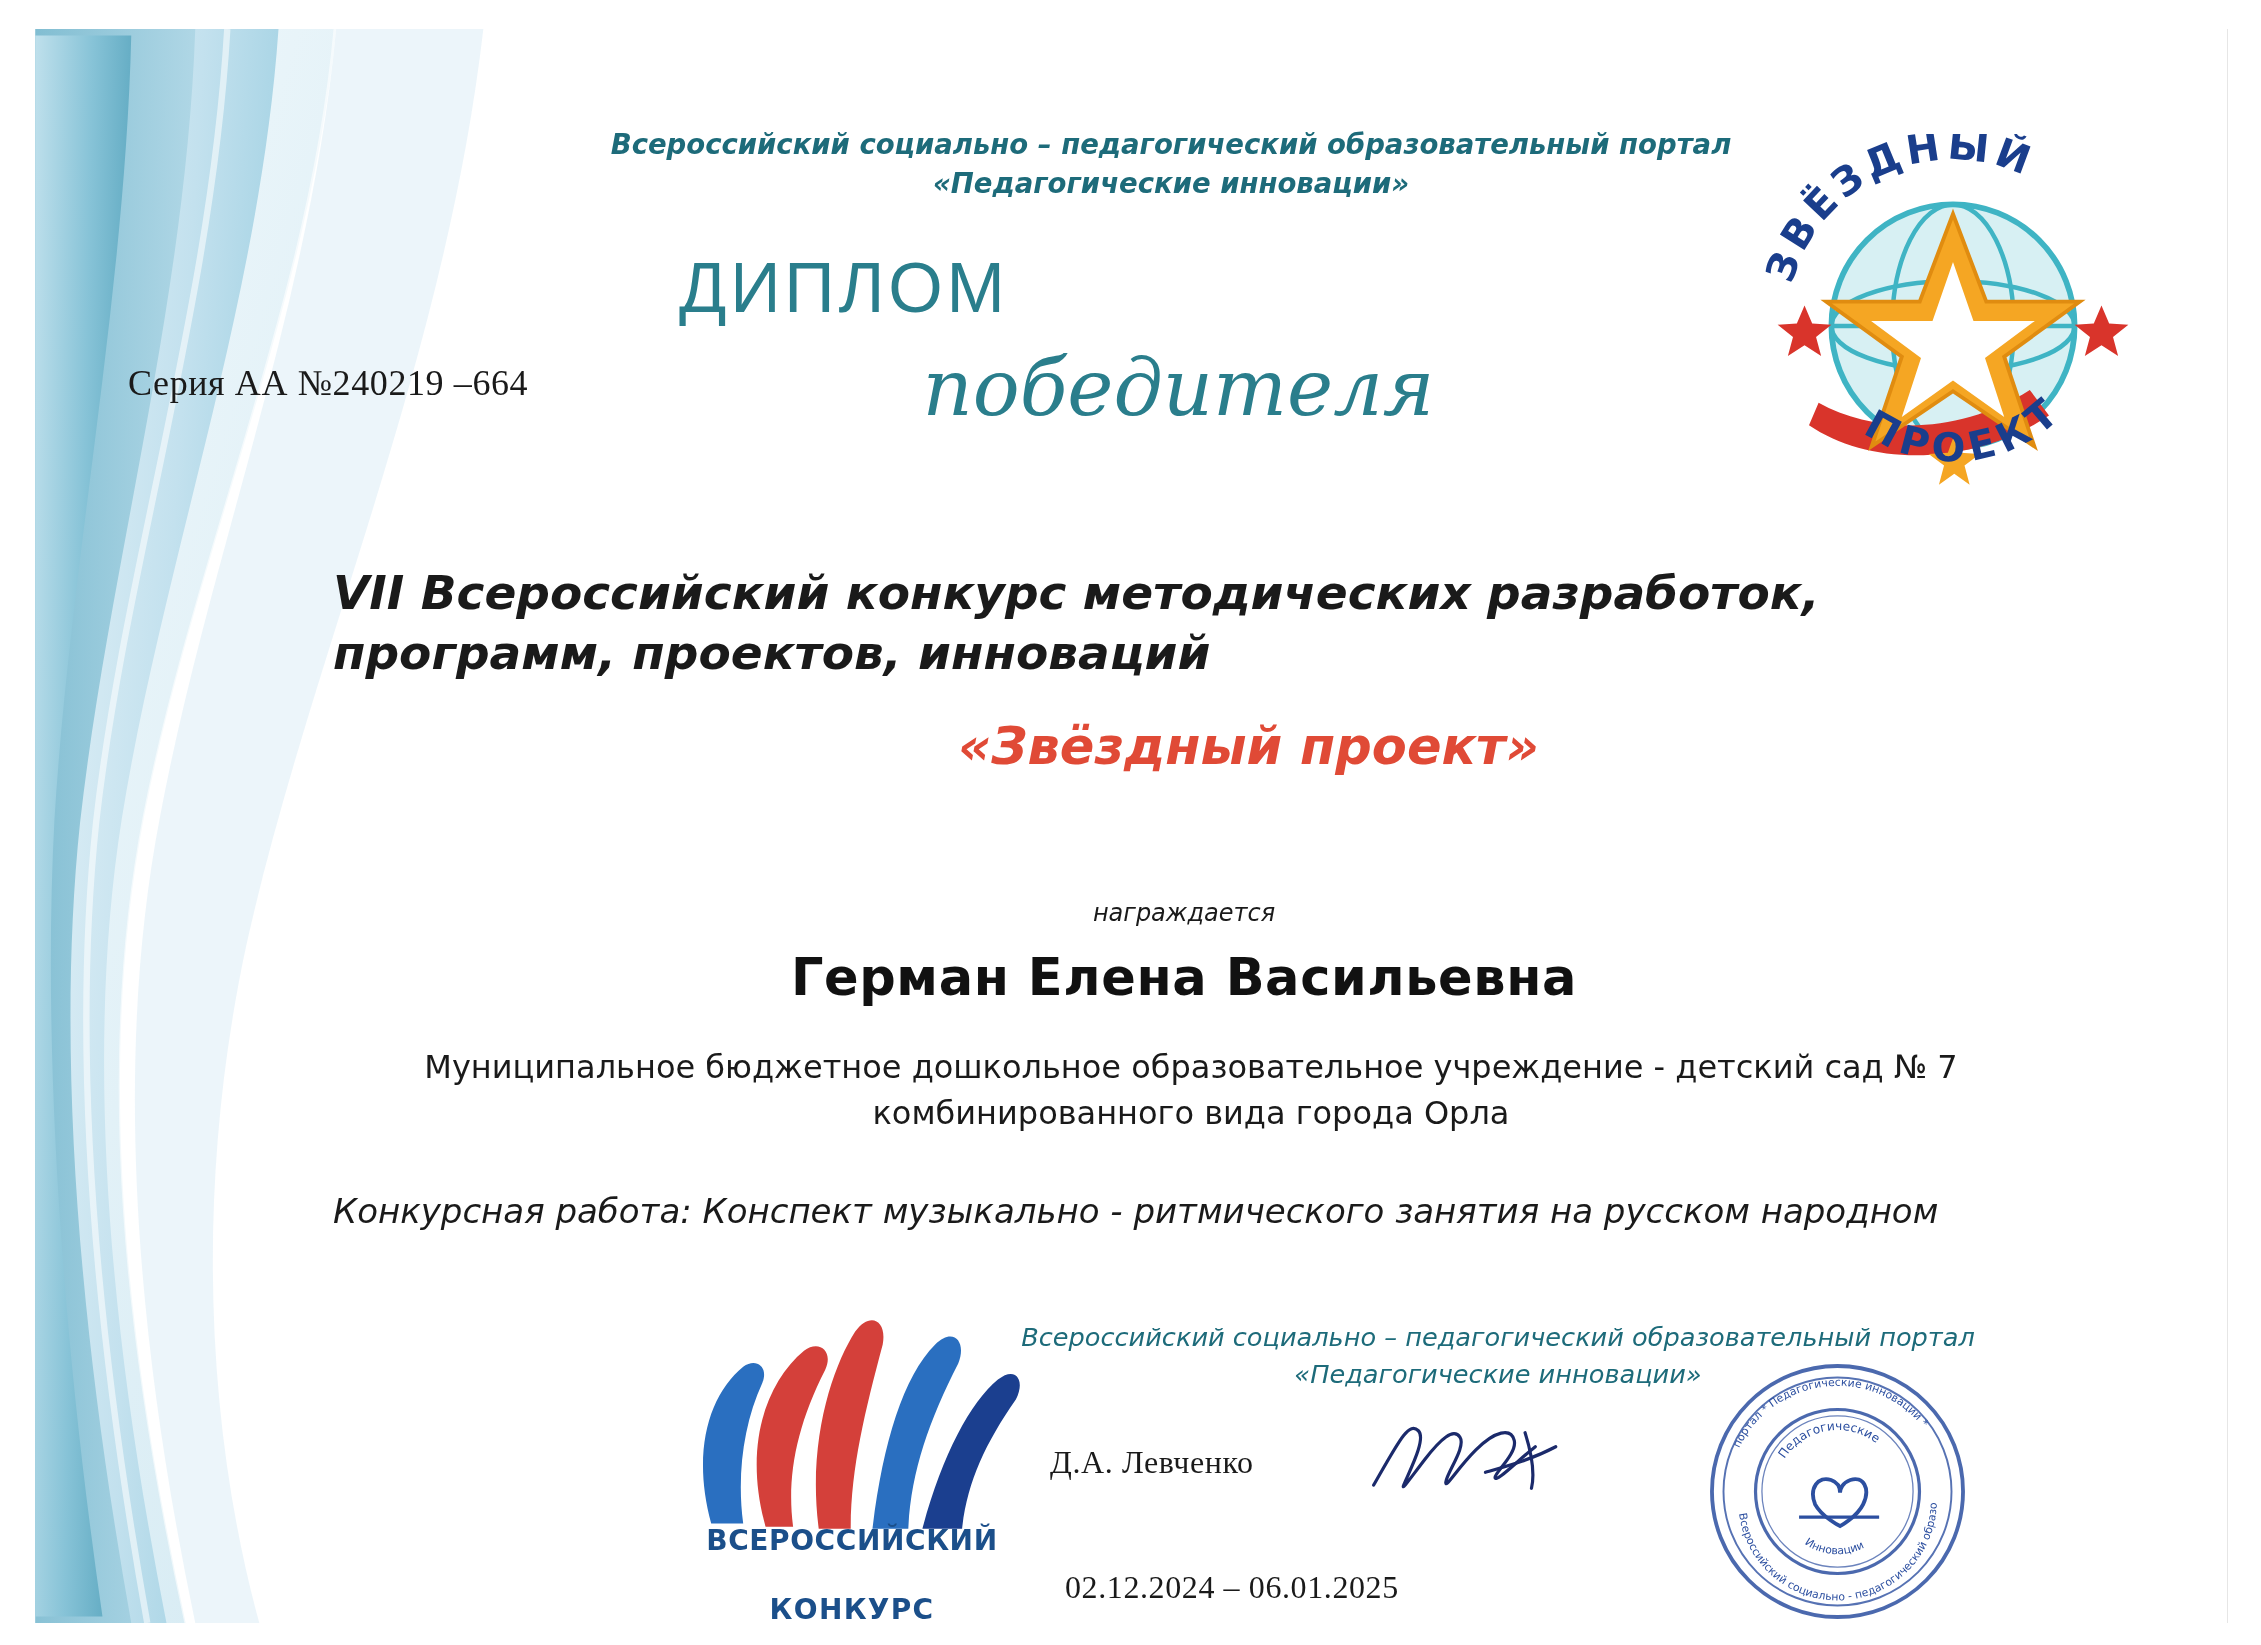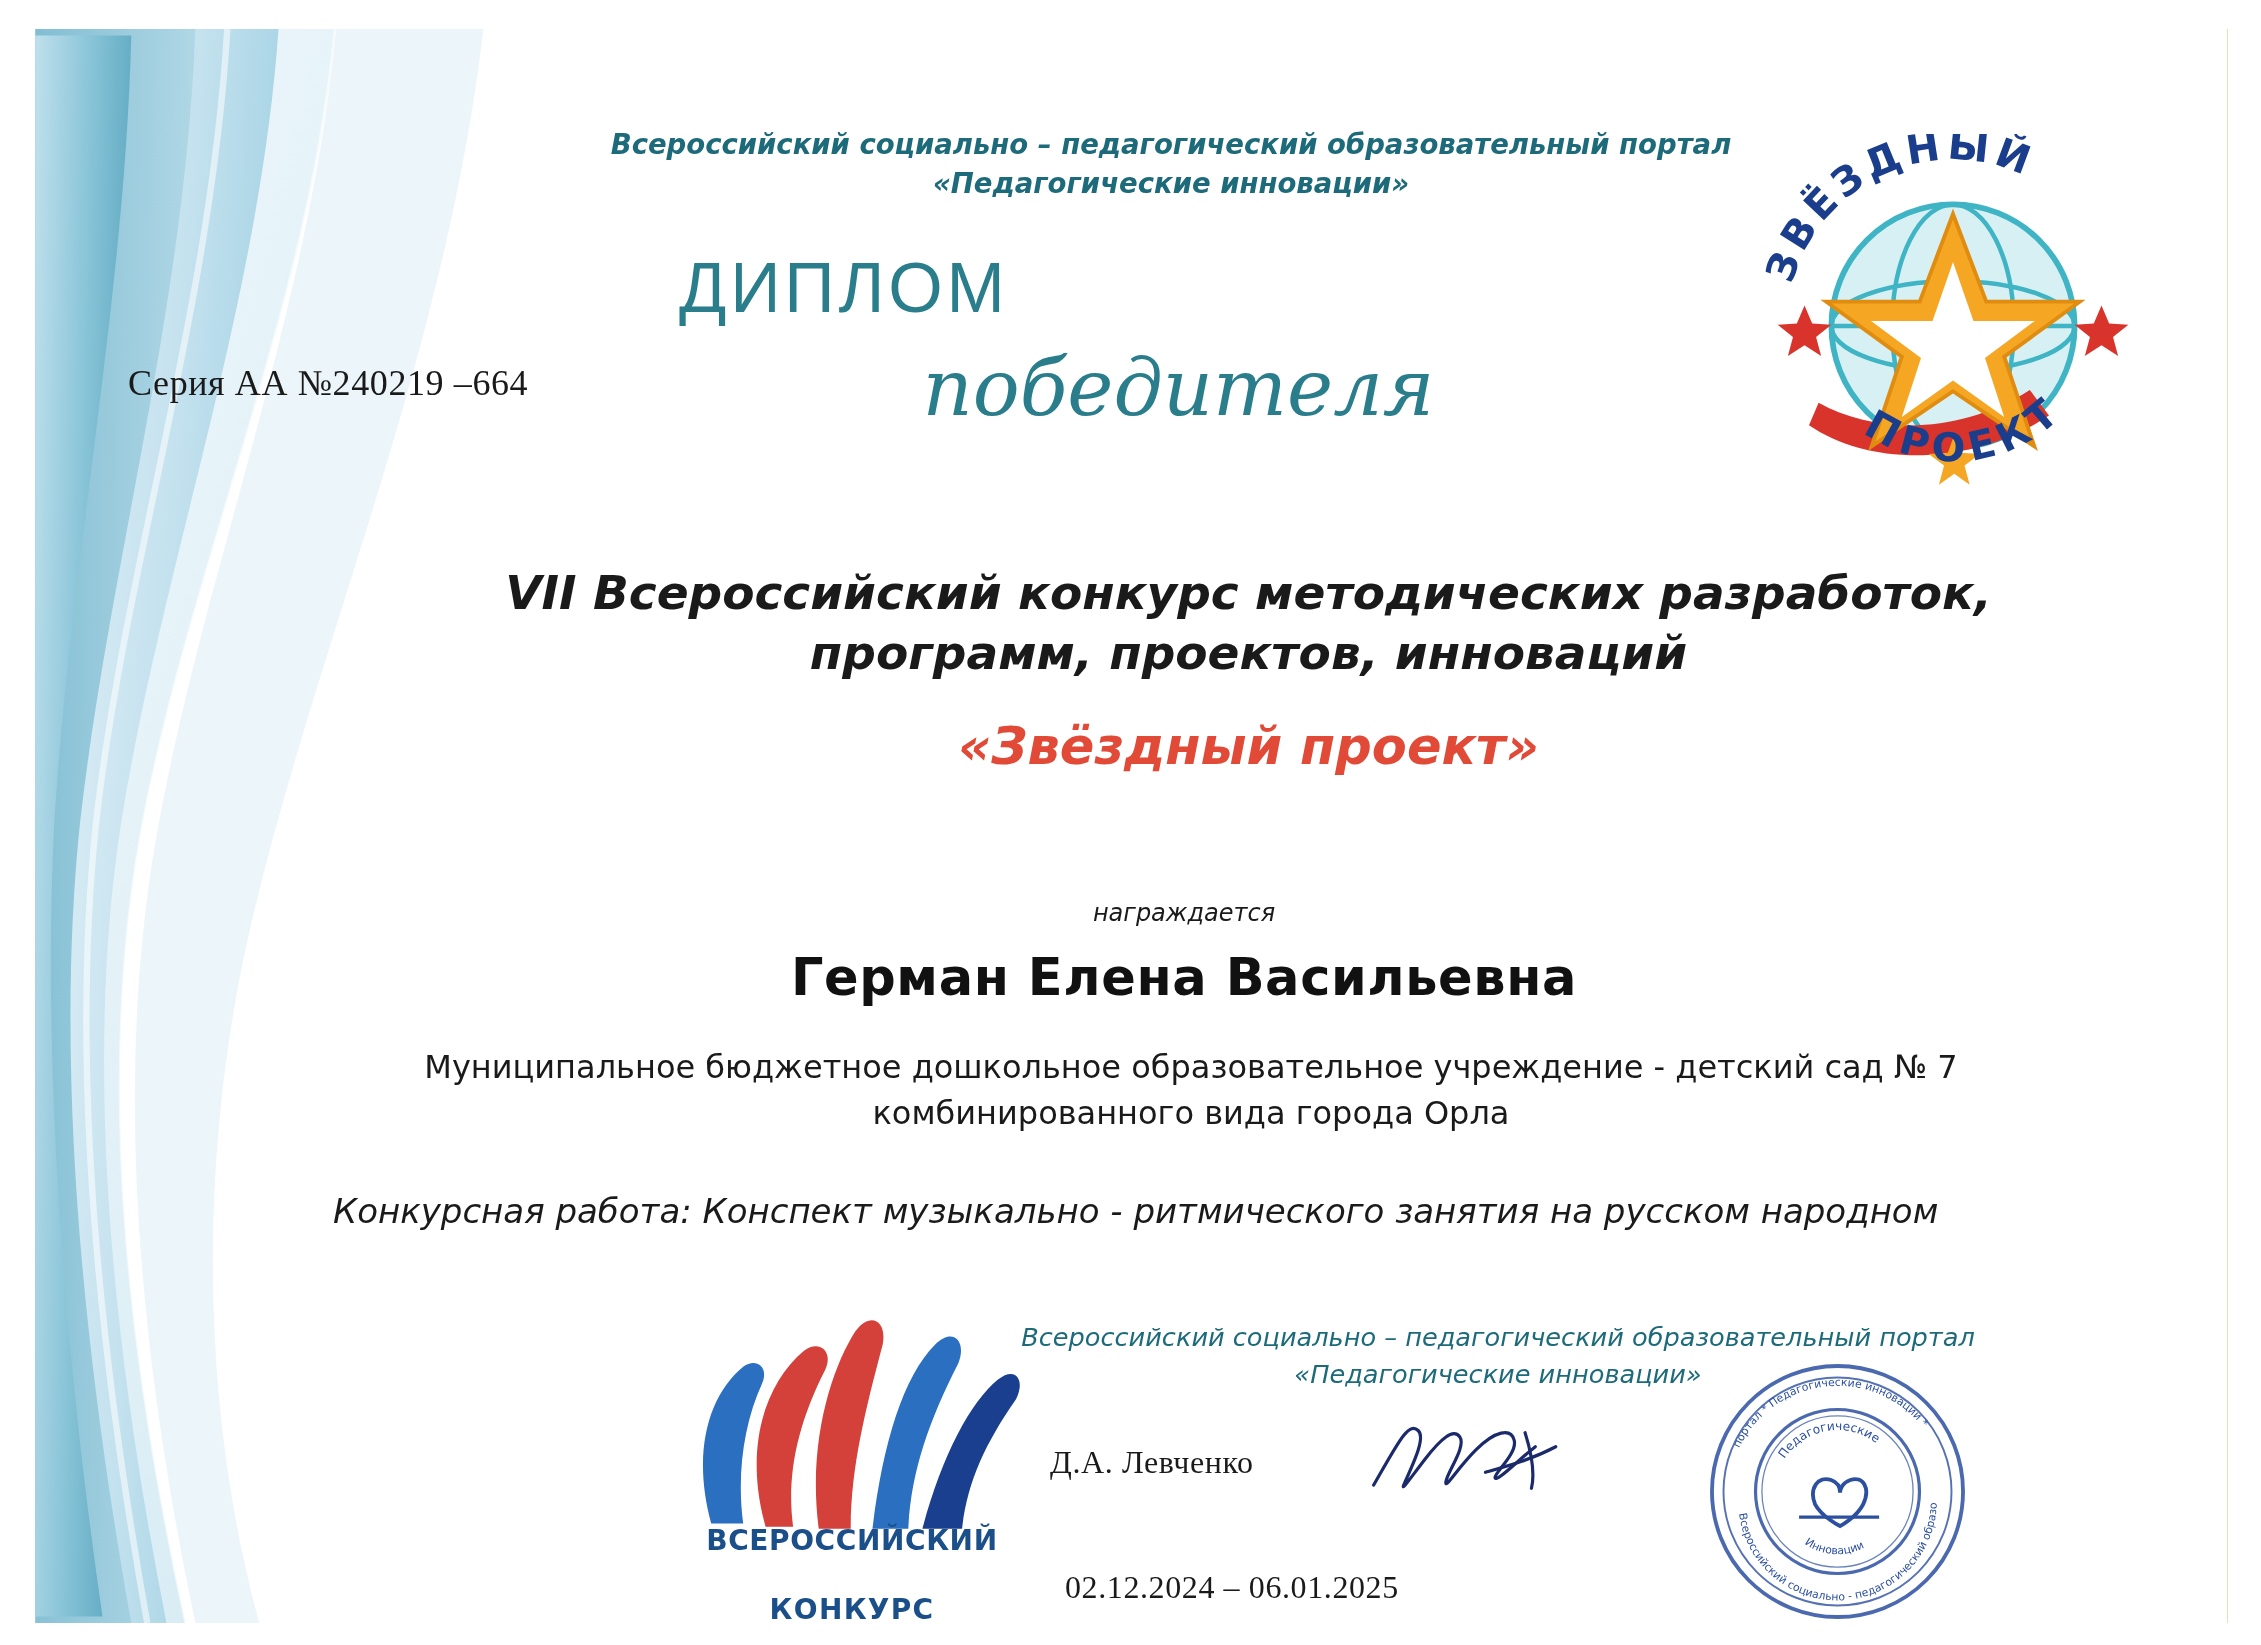--- a/index.html
+++ b/index.html
@@ -11,21 +11,21 @@
     width: 2261px;
     height: 1645px;
     font-family: "Liberation Sans", sans-serif;
     overflow: hidden;
   }
 
   .page {
     position: relative;
     width: 2261px;
     height: 1645px;
-    background: #bef264;
+    background: #e5e5e5;
     overflow: hidden;
   }
 
   
   .paper {
     position: absolute;
     left: 35px;
     top: 29.4px;
     width: 2192px;
     height: 1594px;
@@ -115,21 +115,20 @@
     font-size: 36px;
     color: #1a1a1a;
     letter-spacing: 0.6px;
   }
 
   .contest-name {
     position: absolute;
     left: 333px;
     top: 563px;
     width: 1831px;
-    text-align: center;
     font-family: "DejaVu Sans", sans-serif;
     font-style: italic;
     font-weight: bold;
     font-size: 47px;
     line-height: 1.28;
     color: #1a1a1a;
   }
   .contest-highlight {
     position: absolute;
     left: 333px;

